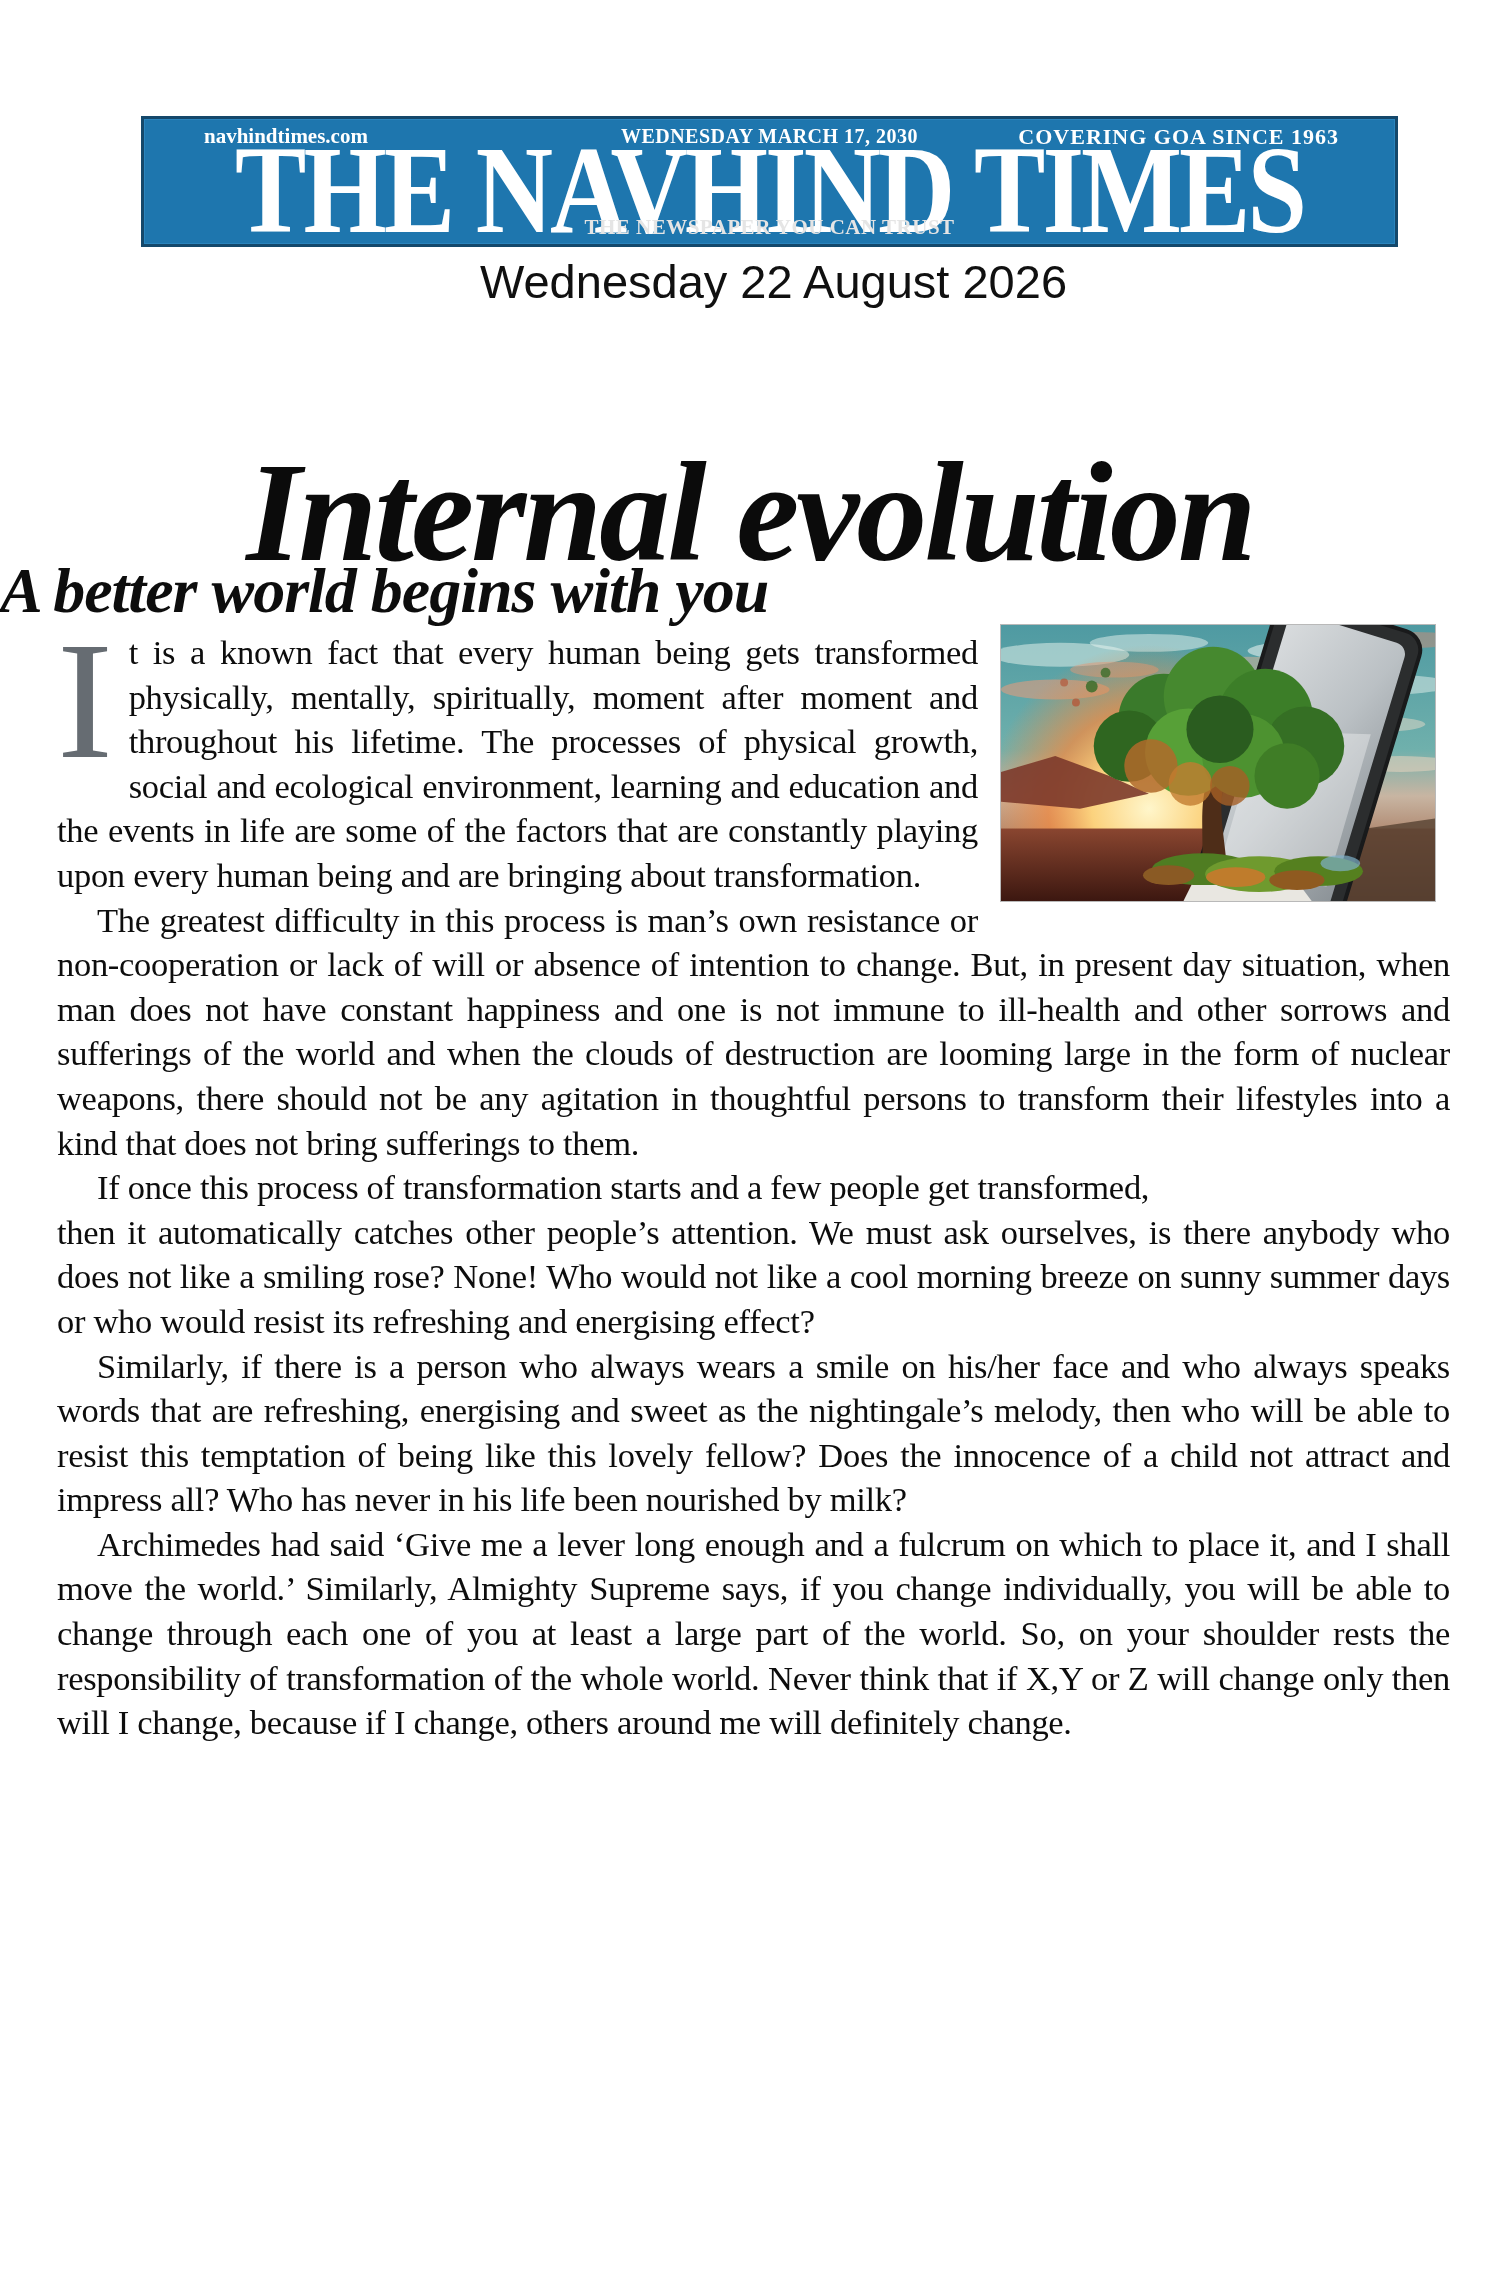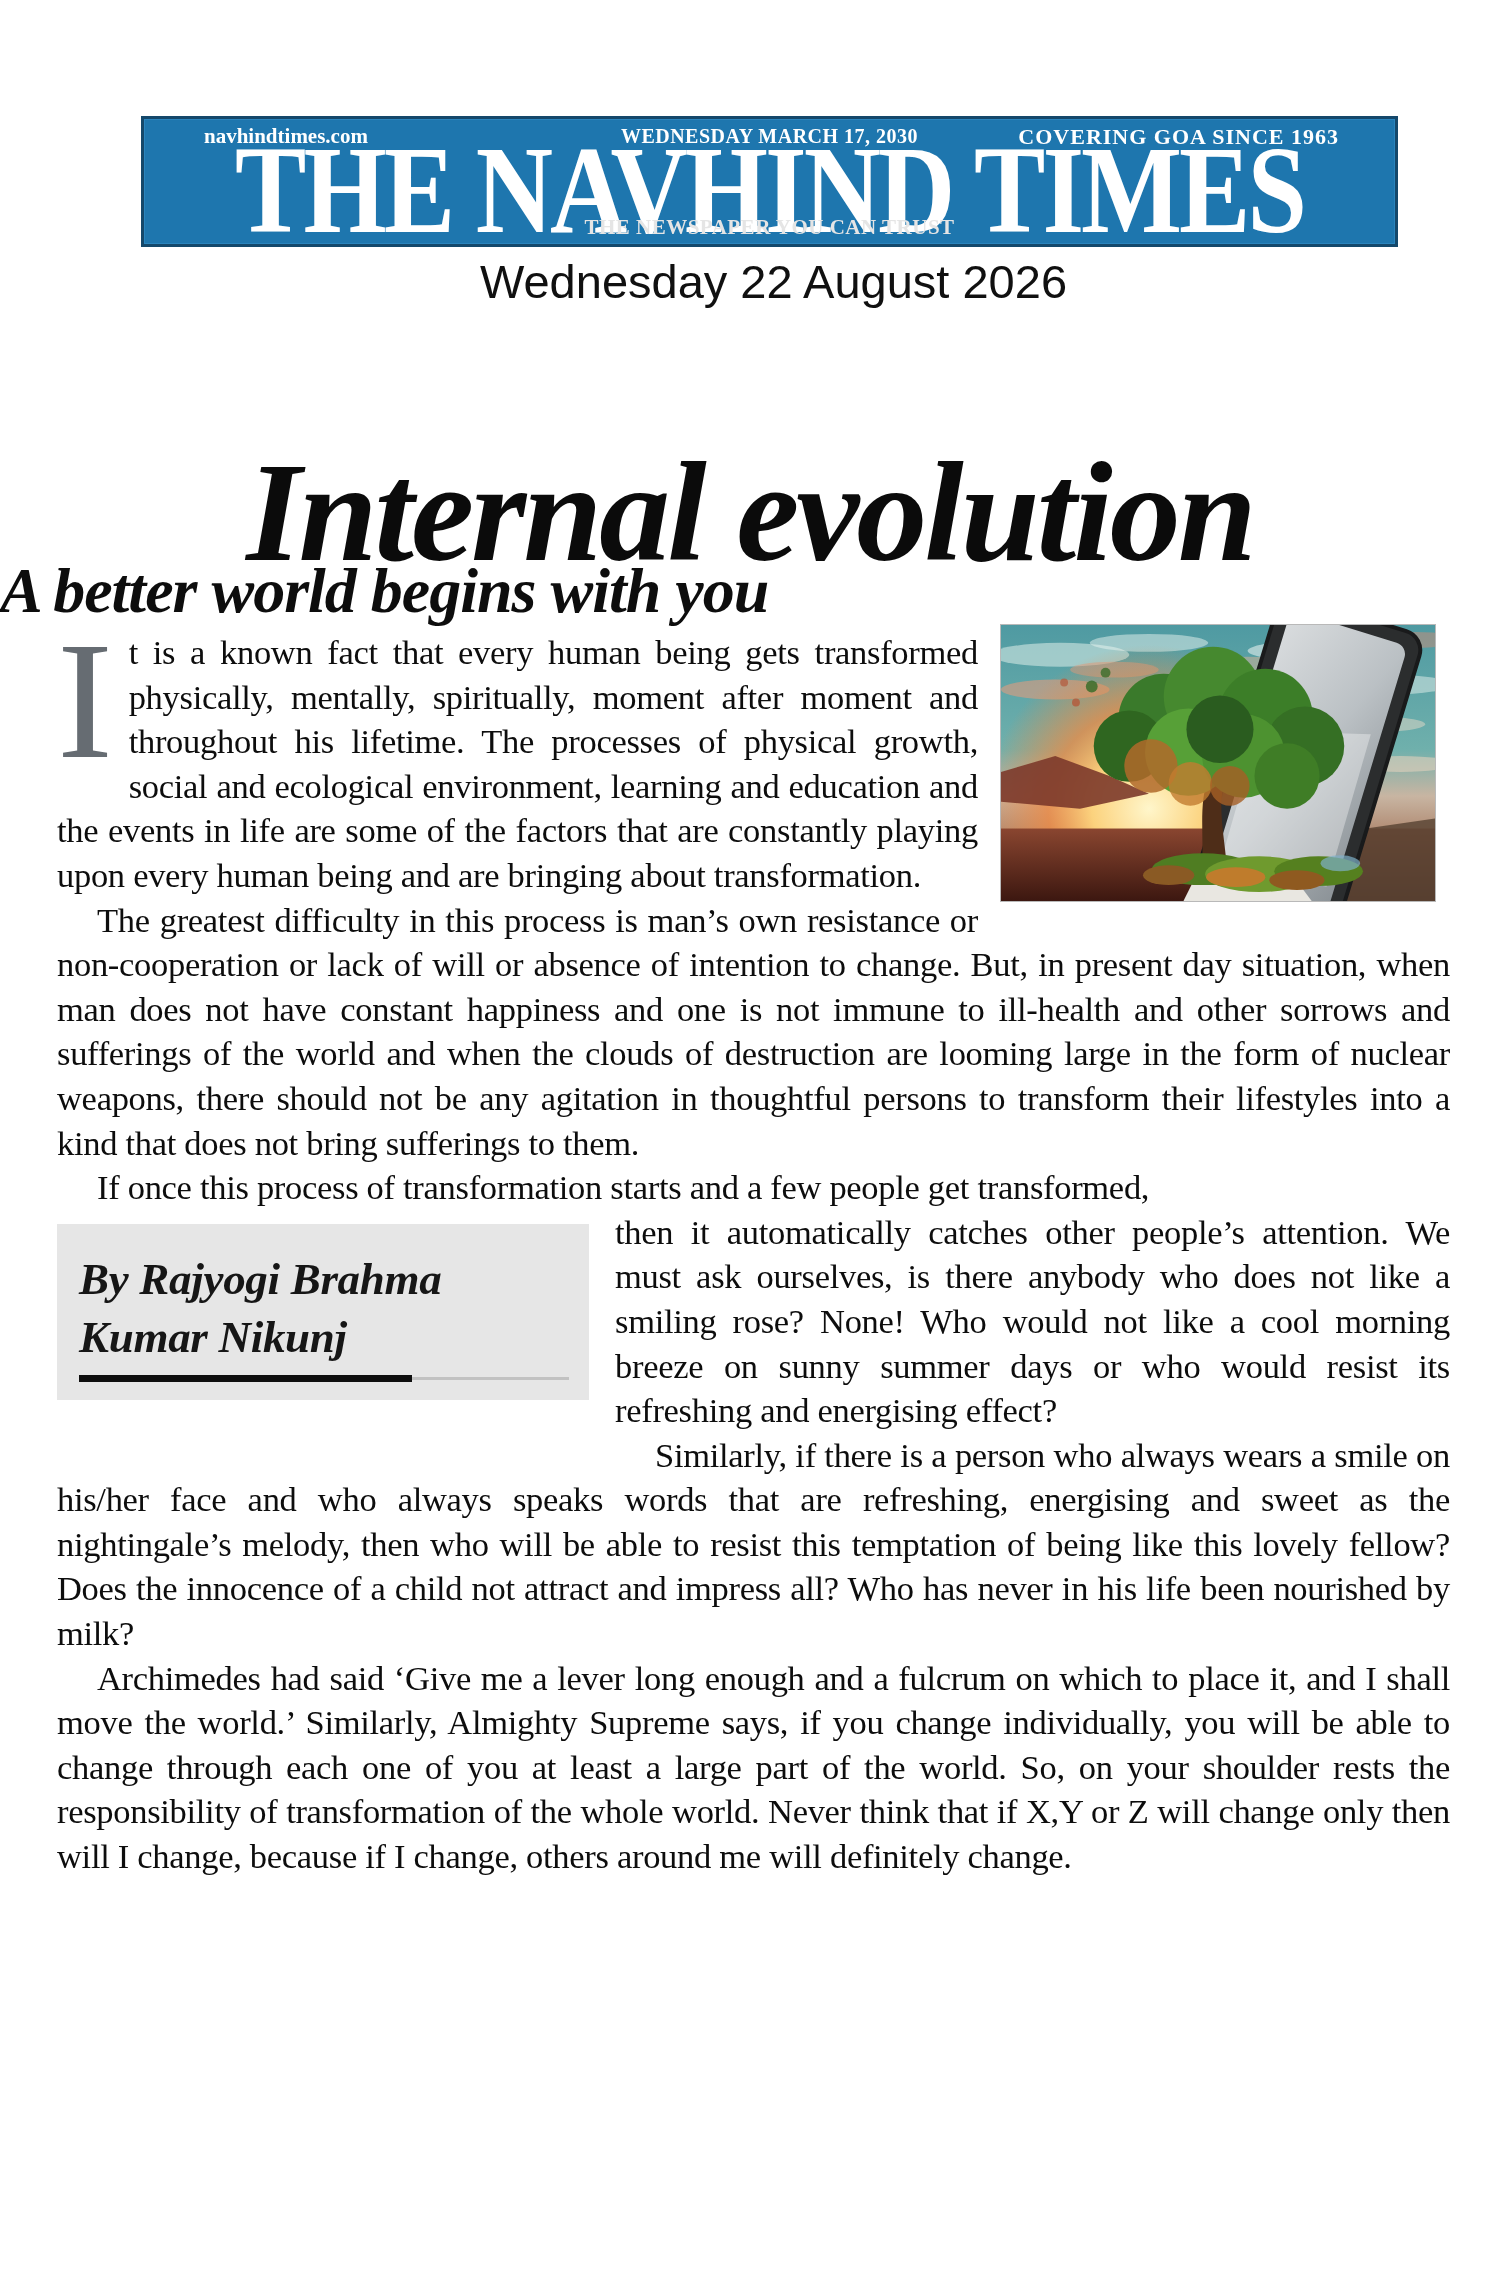--- a/index.html
+++ b/index.html
@@ -192,27 +192,19 @@
       </g>
     </svg>
   </div>
 
   <p class="para"><span class="dropcap">I</span><span>t is a known fact that every human being gets transformed physically, mentally, spiritually, moment after moment and throughout his lifetime. The processes of physical growth, social and ecological environment, learning and education and the events in life are some of the factors that are constantly playing upon every human being and are bringing about transformation.</span></p>
 
   <p class="indent">The greatest difficulty in this process is man’s own resistance or non-cooperation or lack of will or absence of intention to change. But, in present day situation, when man does not have constant happiness and one is not immune to ill-health and other sorrows and sufferings of the world and when the clouds of destruction are looming large in the form of nuclear weapons, there should not be any agitation in thoughtful persons to transform their lifestyles into a kind that does not bring sufferings to them.</p>
 
   <p class="indent">If once this process of transformation starts and a few people get transformed,</p>
 
-  <div class="byline">
-    <span class="byline-name">By Rajyogi Brahma</span>
-    <span class="byline-name">Kumar Nikunj</span>
-    <div class="byline-rule">
-      <div class="dark"></div>
-      <div class="light"></div>
-    </div>
-  </div>
 
   <p>then it automatically catches other people’s attention. We must ask ourselves, is there anybody who does not like a smiling rose? None! Who would not like a cool morning breeze on sunny summer days or who would resist its refreshing and energising effect?</p>
 
   <p class="indent">Similarly, if there is a person who always wears a smile on his/her face and who always speaks words that are refreshing, energising and sweet as the nightingale’s melody, then who will be able to resist this temptation of being like this lovely fellow? Does the innocence of a child not attract and impress all? Who has never in his life been nourished by milk?</p>
 
   <p class="indent">Archimedes had said ‘Give me a lever long enough and a fulcrum on which to place it, and I shall move the world.’ Similarly, Almighty Supreme says, if you change individually, you will be able to change through each one of you at least a large part of the world. So, on your shoulder rests the responsibility of transformation of the whole world. Never think that if X,Y or Z will change only then will I change, because if I change, others around me will definitely change.</p>
 </div>
 
 </body></html>

